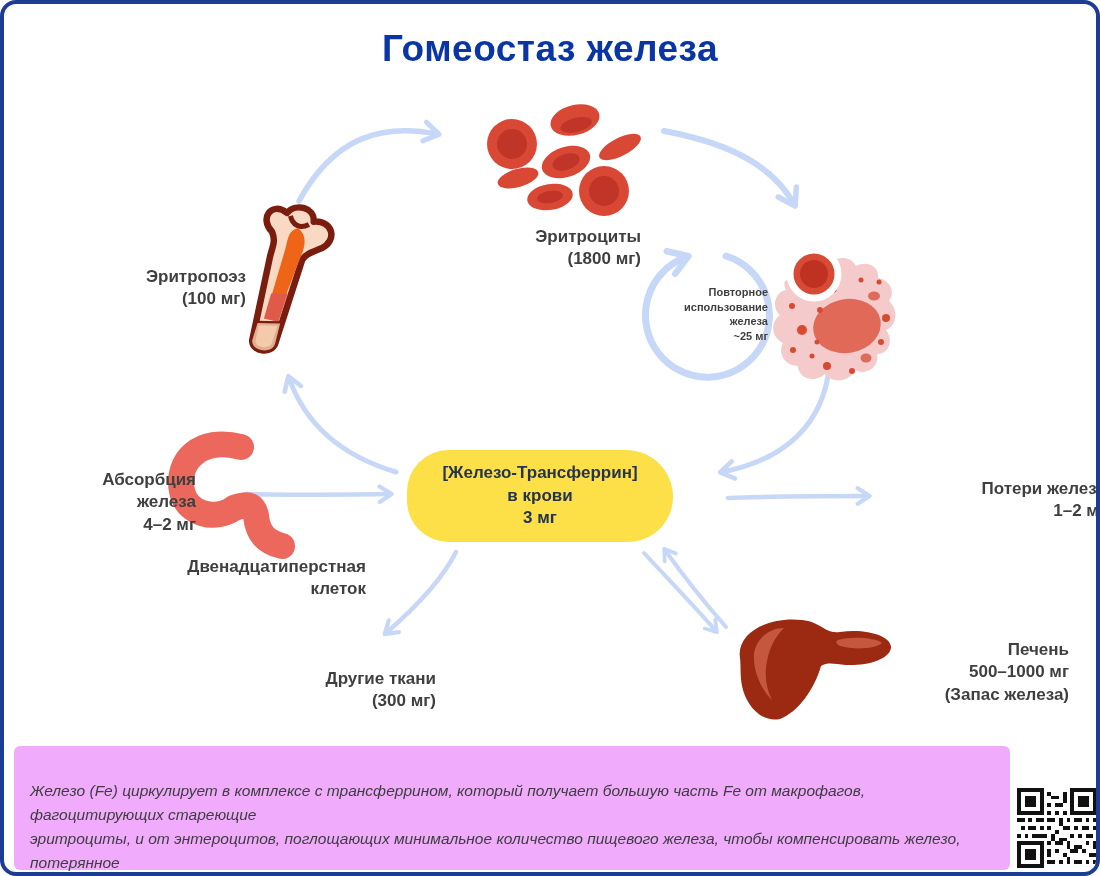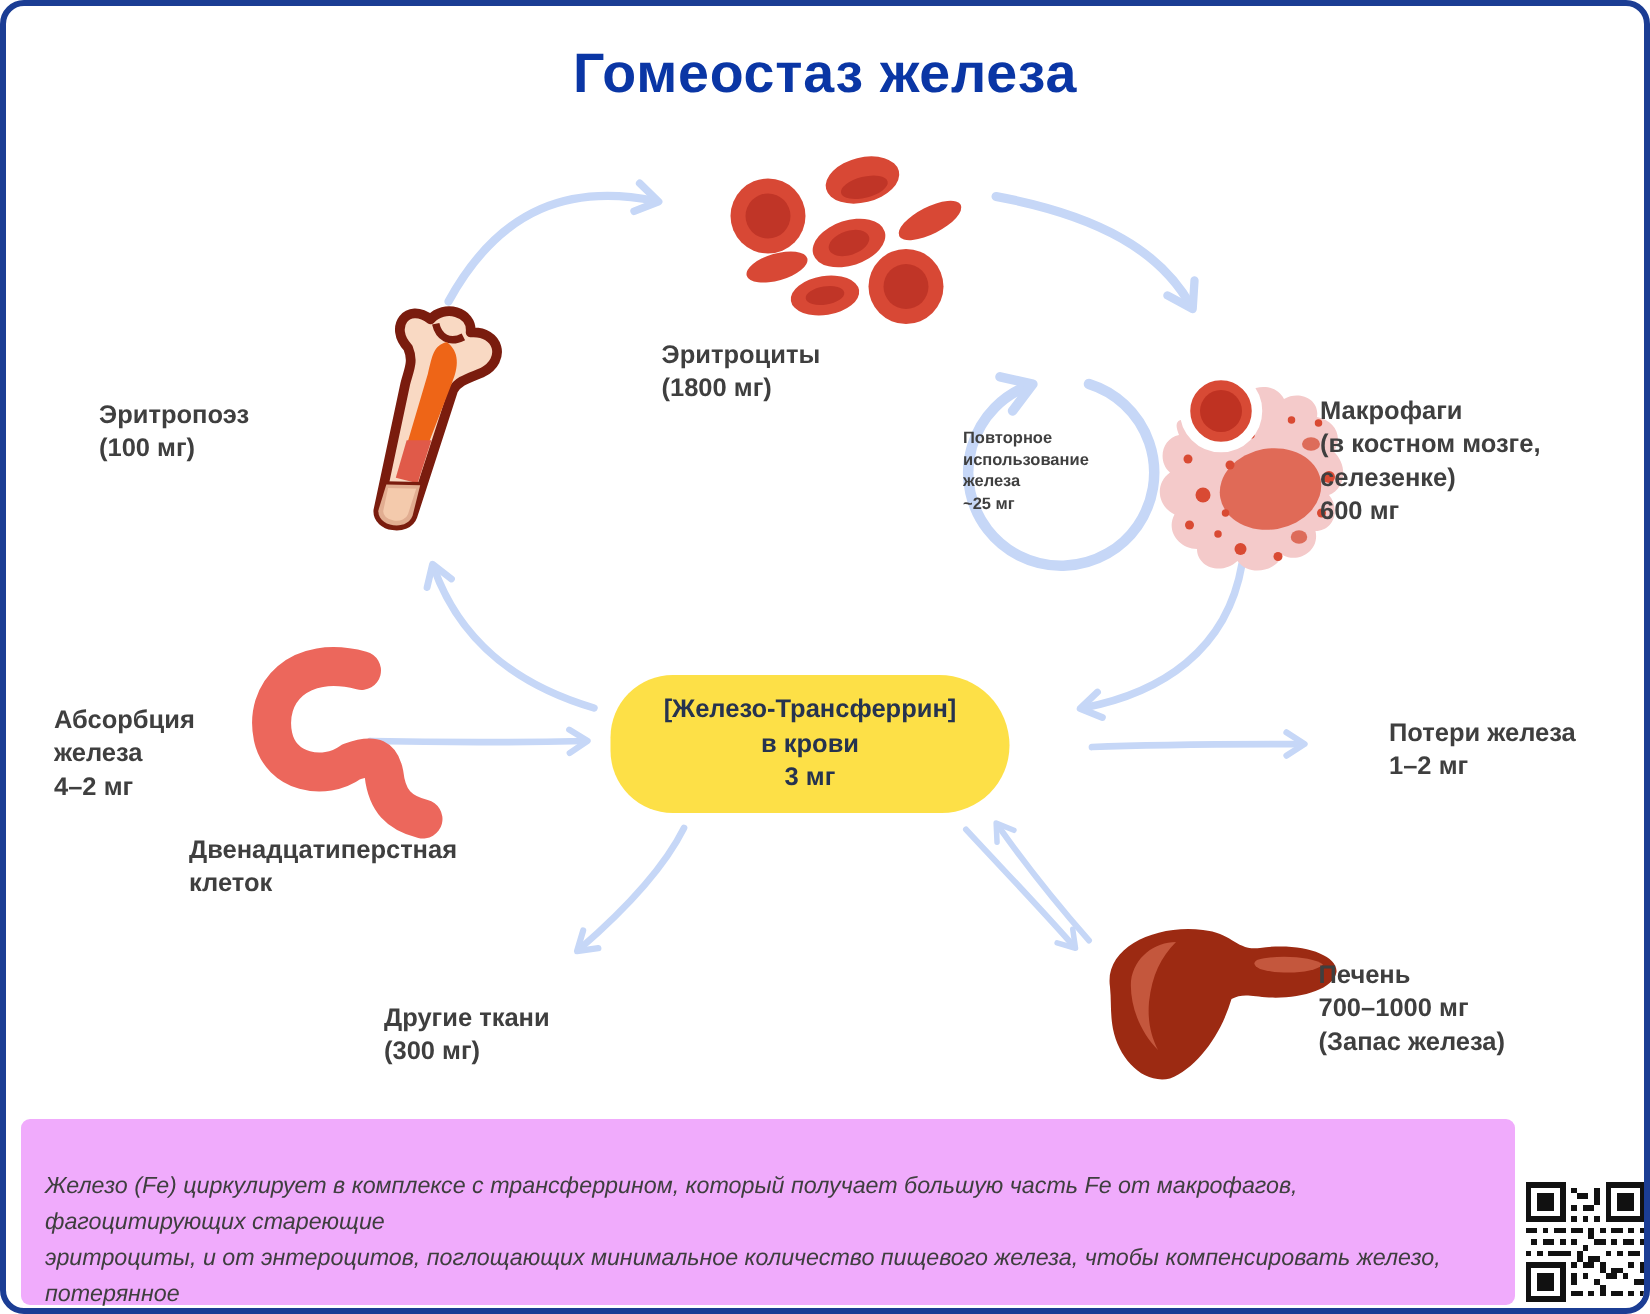--- a/index.html
+++ b/index.html
@@ -7,21 +7,21 @@
     position:relative;width:1100px;height:876px;box-sizing:border-box;
     border:4px solid #1b3d94;border-radius:16px;background:#ffffff;overflow:hidden;
     font-family:"Liberation Sans",sans-serif;
   }
   .title{
     position:absolute;left:0;top:24px;width:100%;text-align:center;
     font-size:37px;font-weight:800;color:#0a36a5;letter-spacing:.5px;margin:0;
   }
   .label{
     position:absolute;font-weight:700;font-size:17px;color:#3f3f3f;
-    text-align:left;white-space:pre-line;line-height:1.32;
+    text-align:right;white-space:pre-line;line-height:1.32;
   }
   .label.small{font-size:11px;}
   .node{
     position:absolute;left:403px;top:446px;width:266px;height:92px;
     background:#fde047;border-radius:46px 52px 50px 46px;
     display:flex;align-items:center;justify-content:center;
     font-weight:700;font-size:17px;color:#26334f;text-align:center;
     white-space:pre-line;line-height:1.32;
   }
   .arrows{position:absolute;left:0;top:0;pointer-events:none;}
@@ -135,38 +135,34 @@
   </svg>
 
   <div class="label" style="left:437px;top:222px;width:200px">Эритроциты
 (1800 мг)</div>
   <div class="label" style="left:62px;top:262px;width:180px">Эритропоэз
 (100 мг)</div>
   <div class="label small" style="left:638px;top:281px;width:126px">Повторное
 использование
 железа
 ~25 мг</div>
-  <div class="label" style="left:876px;top:259px;width:180px">Макрофаги
-(в костном мозге,
-селезенке)
-600 мг</div>
   <div class="node">[Железо-Трансферрин]
 в крови
 3 мг</div>
   <div class="label" style="left:32px;top:465px;width:160px">Абсорбция
 железа
 4–2 мг</div>
   <div class="label" style="left:122px;top:552px;width:240px">Двенадцатиперстная
 клеток</div>
   <div class="label" style="left:922px;top:474px;width:180px">Потери железа
 1–2 мг</div>
   <div class="label" style="left:252px;top:664px;width:180px">Другие ткани
 (300 мг)</div>
   <div class="label" style="left:875px;top:635px;width:190px">Печень
-700–1000 мг
+500–1000 мг
 (Запас железа)</div>
 
   <div class="footer">
     <p>Железо (Fe) циркулирует в комплексе с трансферрином, который получает большую часть Fe от макрофагов, фагоцитирующих стареющие
 эритроциты, и от энтероцитов, поглощающих минимальное количество пищевого железа, чтобы компенсировать железо, потерянное
 в результате десквамации клеток и кровопотери. Большая часть Fe поступает в костный мозг для производства эритроцитов.</p>
     
   </div>
 
   <svg class="qr" width="82" height="80" viewBox="0 0 21 21" shape-rendering="crispEdges">

